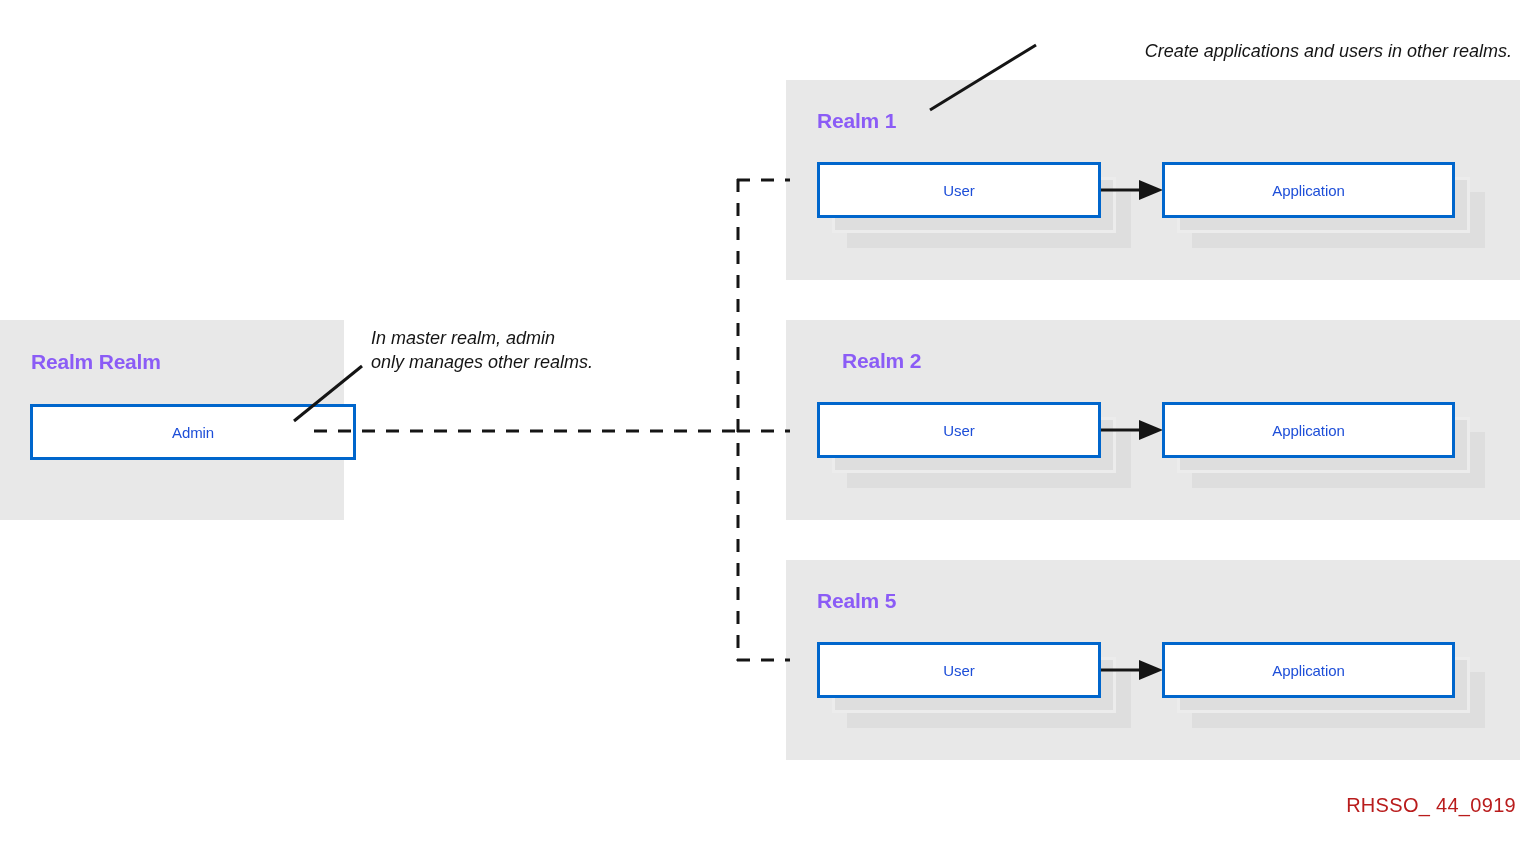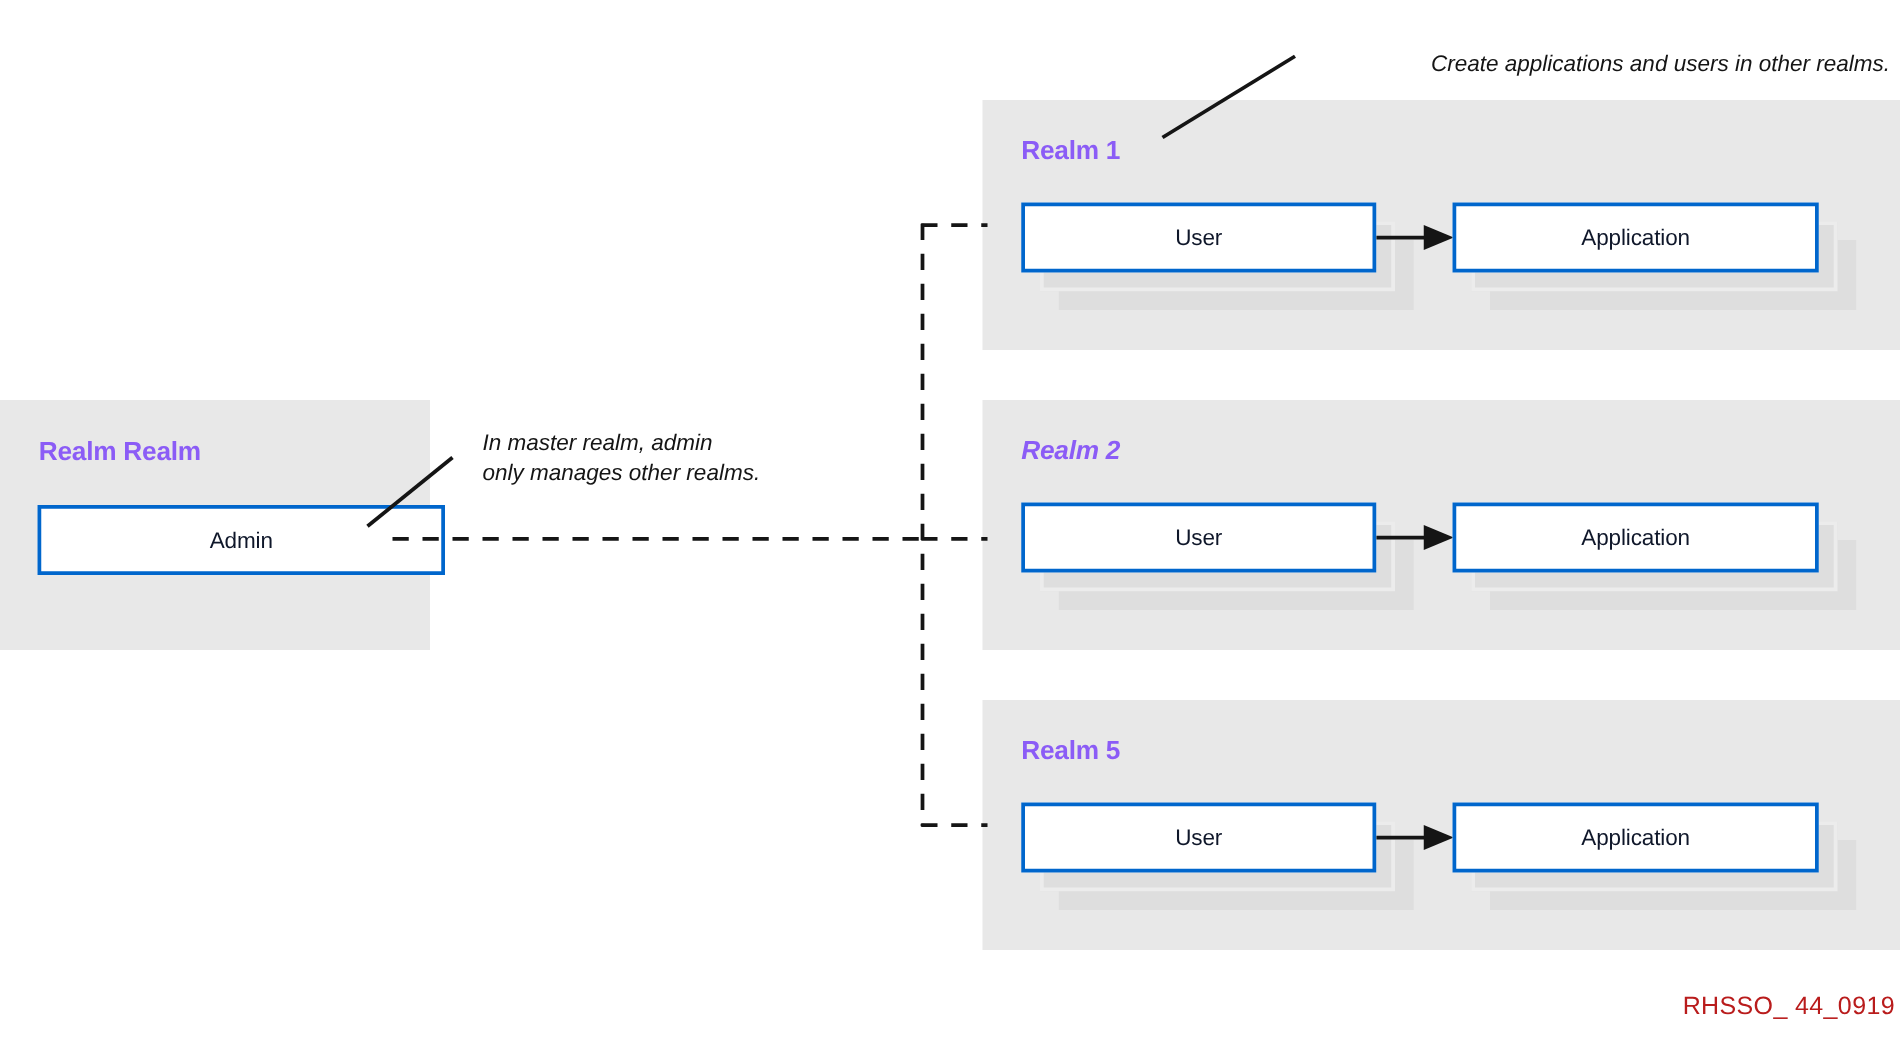--- a/index.html
+++ b/index.html
@@ -63,22 +63,22 @@
     width: 100%;
     height: 100%;
     box-sizing: border-box;
     background: #ffffff;
     border: 3px solid #0066cc;
     display: flex;
     align-items: center;
     justify-content: center;
   }
   .card-label {
-    font-size: 18px;
-    color: #0f172a;
+    font-size: 15px;
+    color: #1d4ed8;
     letter-spacing: -0.1px;
     white-space: nowrap;
   }
 
   
   .arrow {
     position: absolute;
   }
 
   
@@ -147,21 +147,21 @@
   <div class="stack" style="left:1162px; top:162px; width:293px; height:56px;">
     <div class="layer2"></div>
     <div class="layer1"></div>
     <div class="card">
       <span class="card-label">Application</span>
     </div>
   </div>
 
   <div class="panel" style="left:786px; top:320px; width:734px; height:200px;"></div>
 
-  <div class="panel-title" style="left:817px; top:349px;font-style:italic;">Realm 2</div>
+  <div class="panel-title" style="left:842px; top:349px;">Realm 2</div>
 
   <div class="stack" style="left:817px; top:402px; width:284px; height:56px;">
     <div class="layer2"></div>
     <div class="layer1"></div>
     <div class="card">
       <span class="card-label">User</span>
     </div>
   </div>
 
   <svg class="arrow" style="left:1101px; top:418px;" width="62" height="24" viewBox="0 0 62 24">
@@ -212,20 +212,20 @@
 
     <line x1="737" y1="431" x2="790" y2="431" stroke="#151515" stroke-width="3" stroke-dasharray="13 11"></line>
 
     <line x1="737" y1="660" x2="790" y2="660" stroke="#151515" stroke-width="3" stroke-dasharray="13 11"></line>
 
     <line x1="294" y1="421" x2="362" y2="366" stroke="#151515" stroke-width="3"></line>
 
     <line x1="930" y1="110" x2="1036" y2="45" stroke="#151515" stroke-width="3"></line>
   </svg>
 
-  <div class="note" style="left:371px; top:342px; width:300px;margin-left:15px;">In master realm, admin
+  <div class="note" style="left:371px; top:326px; width:300px;">In master realm, admin
 only manages other realms.</div>
 
   <div class="note" style="left:1042px; top:39px; width:470px;text-align:right;">Create applications and users in other realms.</div>
 
   <div class="watermark">RHSSO_ 44_0919</div>
 
 </div>
 
 </body></html>

